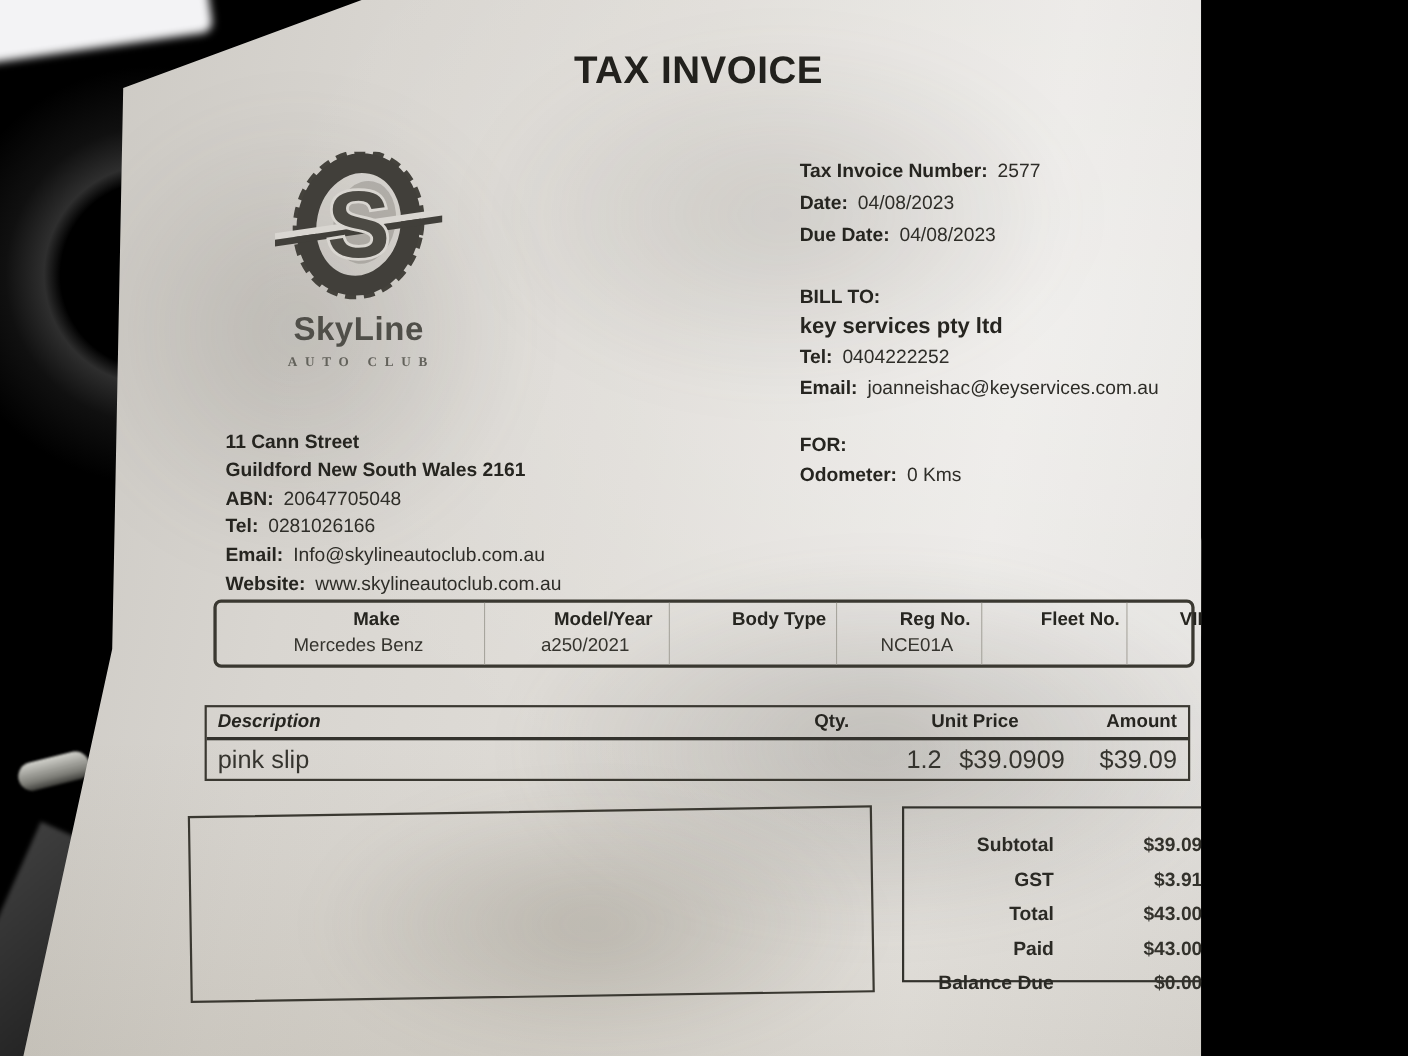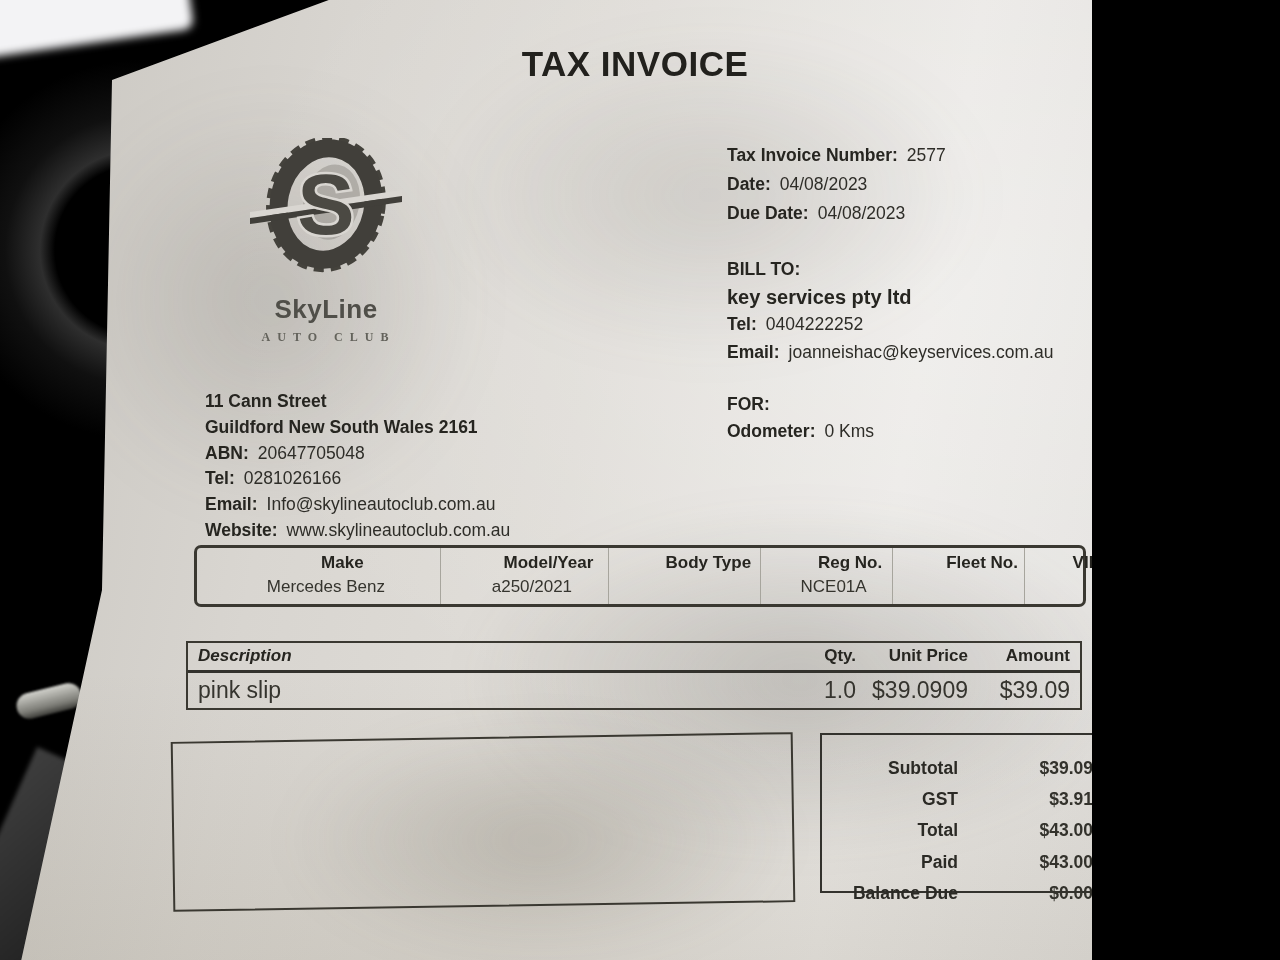--- a/index.html
+++ b/index.html
@@ -47,39 +47,39 @@
   .shadeC{left:290px;top:720px;width:500px;height:240px;filter:blur(22px);
     background:radial-gradient(ellipse,rgba(82,76,60,.22),rgba(82,76,60,0) 72%);}
   .shadeD{left:60px;top:90px;width:420px;height:420px;filter:blur(30px);
     background:radial-gradient(ellipse,rgba(70,66,58,.18),rgba(70,66,58,0) 70%);}
   
   .content{position:absolute;inset:0;color:#2e2d28;}
   .b{font-weight:bold;margin-right:9px;color:#262520;}
   .title{position:absolute;left:455px;top:44px;width:360px;text-align:center;
     font-size:35px;font-weight:bold;letter-spacing:.5px;color:#22211d;}
   .logo{position:absolute;left:238px;top:138px;width:176px;text-align:center;}
-  .logo .brand{font-size:26px;font-weight:800;color:#504f49;margin-top:12px;letter-spacing:.5px;}
+  .logo .brand{font-size:30px;font-weight:800;color:#504f49;margin-top:0px;letter-spacing:.5px;}
   .logo .tagline{font-size:12px;font-weight:bold;letter-spacing:7px;color:#63625b;margin-top:5px;padding-left:5px;font-family:Liberation Serif, serif;}
   .meta{position:absolute;left:727px;top:141px;font-size:17.5px;line-height:29px;}
   .billto{position:absolute;left:727px;top:256px;font-size:17.5px;line-height:27.5px;}
   .billto .cust{font-size:20px;font-weight:bold;color:#262520;}
   .forsec{position:absolute;left:727px;top:391px;font-size:17.5px;line-height:27px;}
   .company{position:absolute;left:205px;top:389px;font-size:17.5px;line-height:25.8px;}
   
   .vtable{position:absolute;left:194px;top:545px;width:892px;height:62px;box-sizing:border-box;
     border:3px solid #3a3831;border-radius:7px;display:flex;background:rgba(255,255,255,.04);}
   .vcol{box-sizing:border-box;text-align:center;}
   .vcol + .vcol{border-left:1px solid #a7a59d;}
   .vhead{font-weight:bold;font-size:17px;padding-top:5px;color:#262520;margin-left:48px;}
   .vval{font-size:17px;padding-top:4px;color:#35342e;padding-left:15px;}
   
   .itable{position:absolute;left:186px;top:641px;width:896px;box-sizing:border-box;
     border:2px solid #3a3831;}
   .ithead{display:grid;grid-template-columns:1fr 92px 112px 102px;height:27px;line-height:26px;
-    font-size:17px;font-weight:bold;border-bottom:3px solid #33322d;padding:0 10px;color:#262520;}
+    font-size:17px;font-weight:bold;border-bottom:3px solid #33322d;padding:0 10px;color:#262520;gap:42px;}
   .ithead .desc{font-style:italic;}
   .itrow{display:grid;grid-template-columns:1fr 92px 112px 102px;height:35px;line-height:34px;
     font-size:23px;padding:0 10px;color:#35342e;}
   .num{text-align:right;}
   
   .notes{position:absolute;left:172px;top:737px;width:622px;height:170px;box-sizing:border-box;
     border:2px solid #3a3831;transform:rotate(-0.9deg);}
   .totals{position:absolute;left:808px;top:733px;width:288px;height:160px;box-sizing:border-box;
     border:2px solid #33322d;padding-top:18px;margin-left:12px;}
   .trow{display:grid;grid-template-columns:136px 1fr;height:31.2px;line-height:31.2px;
@@ -181,21 +181,21 @@
 
       <div class="itable">
         <div class="ithead">
           <span class="desc">Description</span>
           <span class="num">Qty.</span>
           <span class="num">Unit Price</span>
           <span class="num">Amount</span>
         </div>
         <div class="itrow">
           <span>pink slip</span>
-          <span class="num">1.0</span>
+          <span class="num">1.2</span>
           <span class="num">$39.0909</span>
           <span class="num">$39.09</span>
         </div>
       </div>
 
       <div class="notes"></div>
 
       <div class="totals">
         <div class="trow">
           <span class="tl">Subtotal</span>

